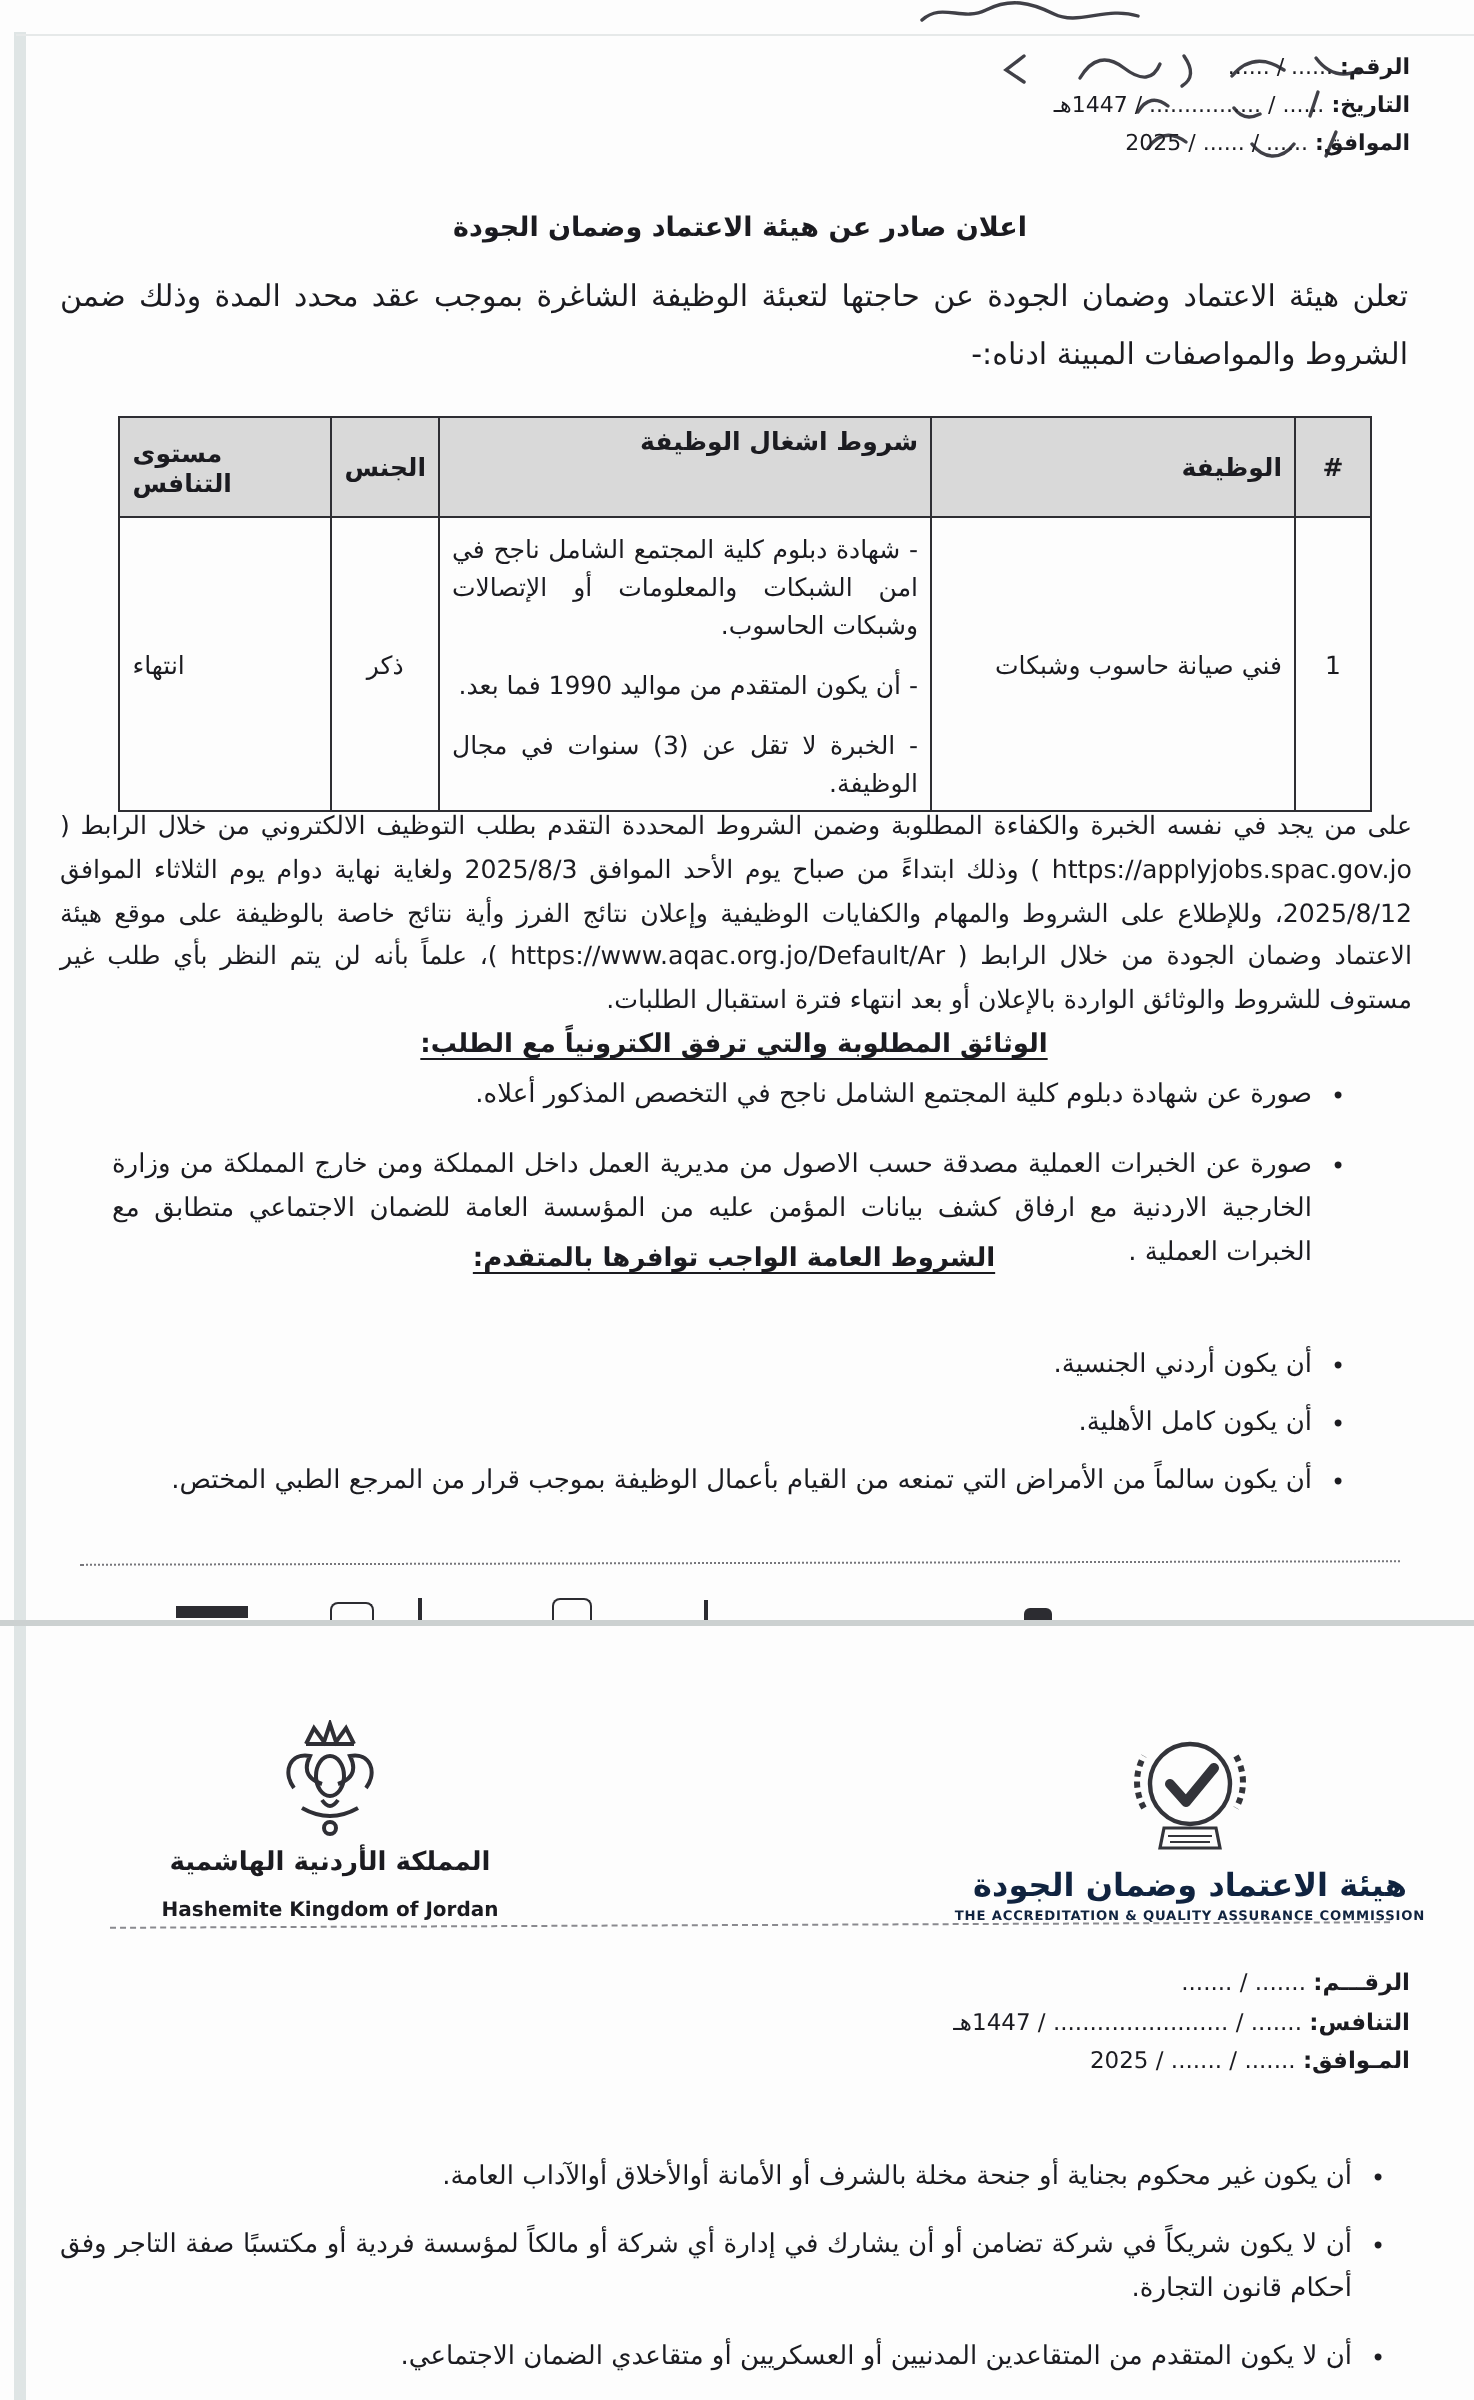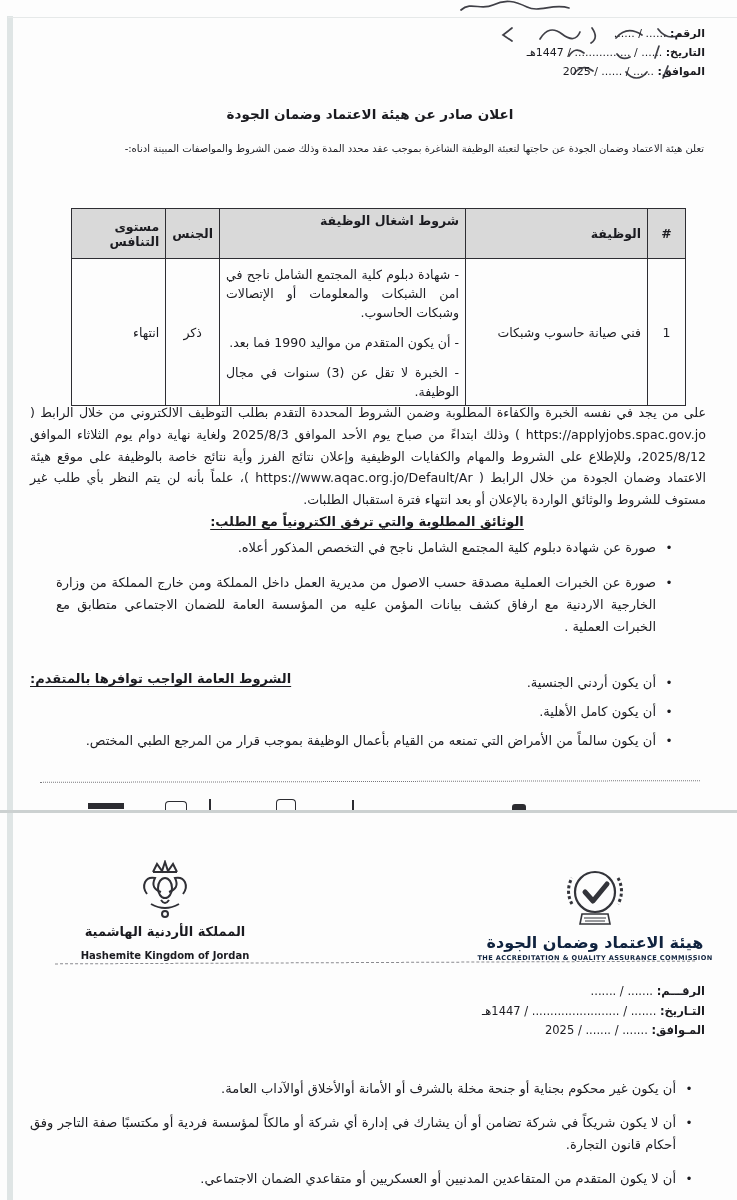--- a/index.html
+++ b/index.html
@@ -18,40 +18,40 @@
   .hand-svg{position:absolute;pointer-events:none;}
   .hand-svg path{fill:none;stroke:#26262e;stroke-width:1.7;stroke-linecap:round;opacity:.88;}
 
   
   .ref1{right:32px;top:24px;width:300px;font-size:11px;line-height:19px;text-align:right;}
   .ref1 .lbl{font-weight:bold;}
   .ref2{right:32px;top:982px;width:310px;font-size:11.5px;line-height:19.5px;text-align:right;}
   .ref2 .lbl{font-weight:bold;}
 
   .title1{left:60px;top:106px;width:620px;text-align:center;font-weight:bold;font-size:13.5px;}
-  .intro{right:33px;top:134px;width:674px;font-size:10px;line-height:29px;}
+  .intro{right:33px;top:134px;width:674px;font-size:15px;line-height:29px;}
 
   
   .jobs-table{position:absolute;right:51px;top:208px;border-collapse:collapse;direction:rtl;table-layout:fixed;}
   .jobs-table th,.jobs-table td{border:1.4px solid #2e2e33;font-size:12.5px;vertical-align:middle;padding:4px 6px;}
   .jobs-table th{background:#d9d9d9;font-weight:bold;height:50px;}
   .jobs-table .c-num{width:38px;text-align:center;}
   .jobs-table .c-job{width:182px;text-align:right;}
   .jobs-table .c-cond{width:246px;text-align:right;vertical-align:top;}
   .jobs-table .c-gen{width:50px;text-align:center;}
-  .jobs-table .c-comp{width:94px;text-align:right;}
+  .jobs-table .c-comp{width:106px;text-align:left;}
   .jobs-table th{text-align:center;}
   .jobs-table td{height:146px;}
   .cond-p{margin:2px 0 11px 0;line-height:19px;text-align:justify;}
   .cond-p:last-child{margin-bottom:0;}
 
   .apply-par{right:31px;top:402px;width:676px;font-size:12.6px;line-height:21.8px;}
   .sec-head{font-weight:bold;font-size:13px;text-decoration:underline;text-underline-offset:3px;}
   .docs-head{right:33px;top:511px;width:674px;text-align:center;}
-  .gen-head{right:33px;top:668px;width:674px;text-align:left;}
+  .gen-head{right:33px;top:618px;width:674px;text-align:center;}
 
   .blist{display:flex;flex-direction:column;}
   .bitem{display:flex;direction:rtl;font-size:13px;line-height:22px;}
   .bitem .bdot{width:26px;flex:0 0 26px;text-align:center;font-size:12px;line-height:22px;}
   .bitem .btxt{flex:1;text-align:justify;}
   .docs-list{right:55px;top:537px;width:626px;gap:13px;}
   .gen-list{right:55px;top:672px;width:650px;gap:7px;}
   .p2-list{right:35px;top:1078px;width:672px;gap:12px;}
 
   .foot-dots{left:40px;top:781px;width:660px;height:2px;border-top:1.5px dotted #4a4a50;opacity:.75;transform:rotate(-0.15deg);}
@@ -200,21 +200,21 @@
       </g>
     </svg>
     <div class="aqac-ar rtl">هيئة الاعتماد وضمان الجودة</div>
     <div class="aqac-en">THE ACCREDITATION &amp; QUALITY ASSURANCE COMMISSION</div>
   </div>
 
   <div class="abs sep2"></div>
 
   <div class="abs ref2 rtl">
     <div><span class="lbl">الرقـــم:</span> <span>....... / .......</span></div>
-    <div><span class="lbl">التـاريخ:</span> <span>....... / ........................ / 1447هـ</span></div>
+    <div><span class="lbl">التنافس:</span> <span>....... / ........................ / 1447هـ</span></div>
     <div><span class="lbl">المـوافق:</span> <span>....... / ....... / 2025</span></div>
   </div>
 
   <div class="abs blist p2-list">
     <div class="bitem">
         <span class="bdot">•</span>
         <span class="btxt">أن يكون غير محكوم بجناية أو جنحة مخلة بالشرف أو الأمانة أوالأخلاق أوالآداب العامة.</span>
       </div>
     <div class="bitem">
         <span class="bdot">•</span>

